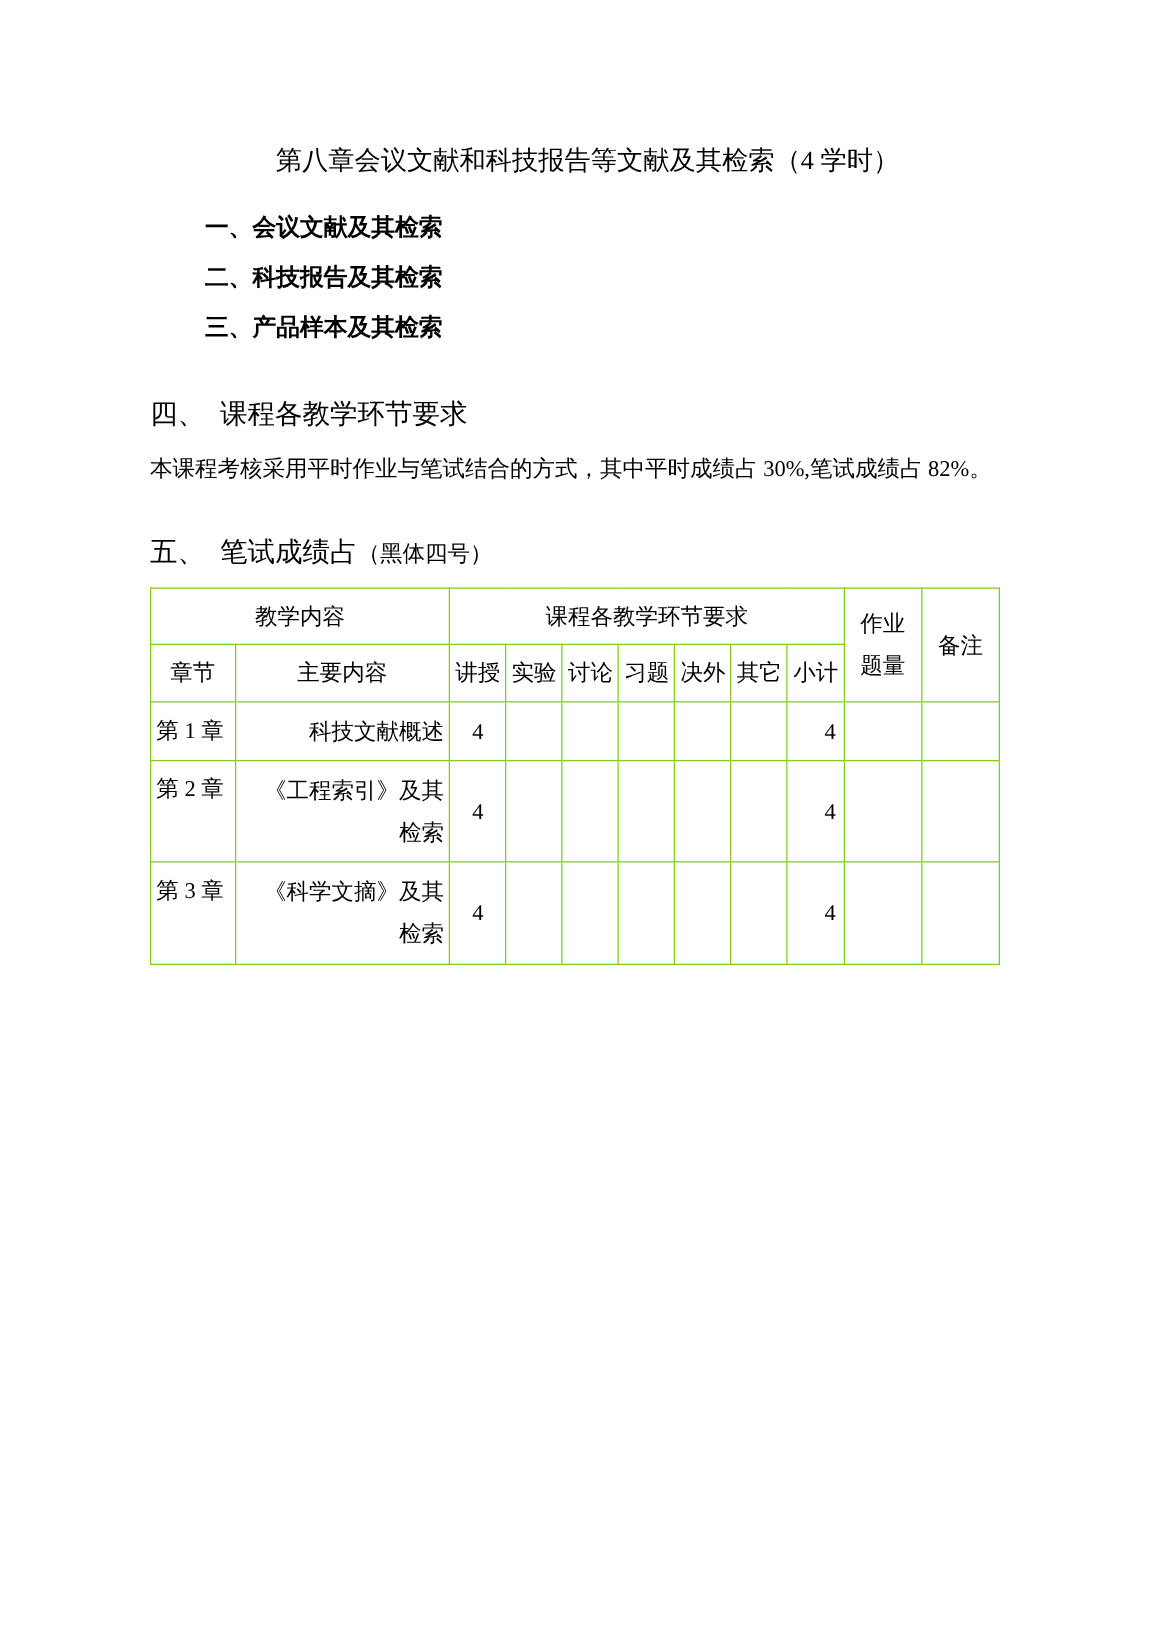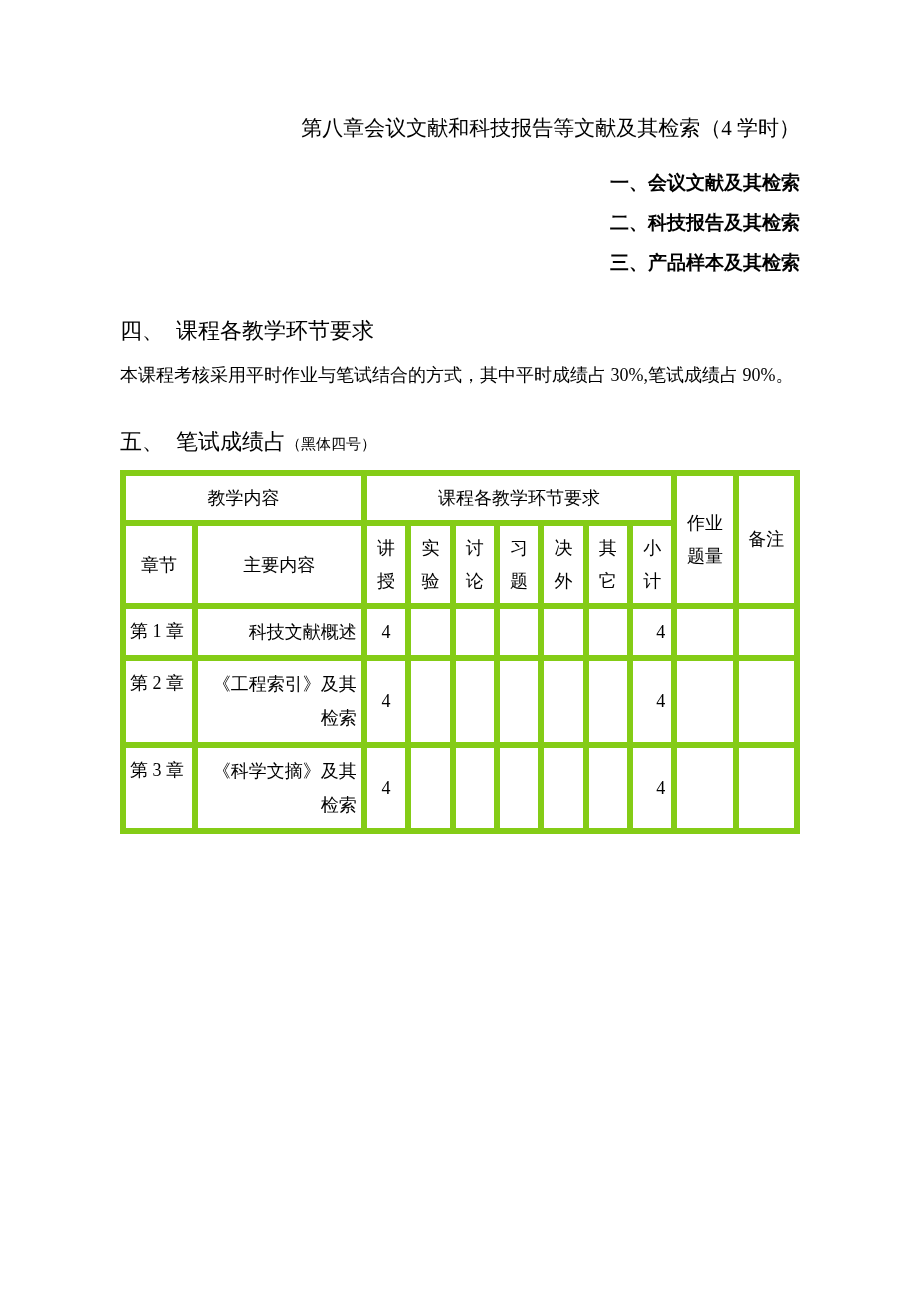--- a/index.html
+++ b/index.html
@@ -7,57 +7,56 @@
       width: 920px;
       height: 1301px;
       background: #fff;
       font-family: "SimSun", "宋体", serif;
       color: #000;
       padding: 110px 120px 0 120px;
       font-size: 19px;
       line-height: 1.8;
     }
     .chapter-title {
-      text-align: right;
+      text-align: center;
       font-size: 21px;
       margin-bottom: 18px;
       padding-left: 20px;
     }
     .sub-item {
       padding-left: 44px;
       font-weight: bold;
       font-family: "SimHei", "黑体", sans-serif;
       margin-bottom: 6px;
       font-size: 19px;
-      text-align: right;
     }
     .section-heading {
       font-size: 22px;
       margin-top: 31px;
       margin-bottom: 8px;
     }
     .section-heading .num {
       display: inline-block;
       width: 56px;
     }
     .body-text {
       font-size: 18px;
       margin-bottom: 6px;
     }
     .note-small {
-      font-size: 15px;
+      font-size: 18px;
     }
     table.alloc {
       border-collapse: collapse;
       width: 100%;
       font-size: 18px;
       margin-top: 2px;
     }
     table.alloc th, table.alloc td {
-      border: 6px solid #84cc16;
+      border: 1px solid #84cc16;
       padding: 6px 4px;
       text-align: center;
       vertical-align: middle;
       font-weight: normal;
     }
     table.alloc .main-content-cell {
       text-align: right;
       padding-left: 14px;
       line-height: 1.9;
     }
@@ -83,21 +82,21 @@
 <div class="chapter-title">第八章会议文献和科技报告等文献及其检索（4 学时）</div>
 
 <div class="sub-item">一、会议文献及其检索</div>
 <div class="sub-item">二、科技报告及其检索</div>
 <div class="sub-item">三、产品样本及其检索</div>
 
 <div class="section-heading">
   <span class="num">四、</span><span>课程各教学环节要求</span>
 </div>
 
-<div class="body-text">本课程考核采用平时作业与笔试结合的方式，其中平时成绩占 30%,笔试成绩占 90%。</div>
+<div class="body-text">本课程考核采用平时作业与笔试结合的方式，其中平时成绩占 30%,笔试成绩占 82%。</div>
 
 <div class="section-heading">
   <span class="num">五、</span><span>笔试成绩占</span><span class="note-small">（黑体四号）</span>
 </div>
 
 <table class="alloc">
   <tbody>
       <tr>
     <th colspan="2">教学内容</th>
     <th colspan="7">课程各教学环节要求</th>

